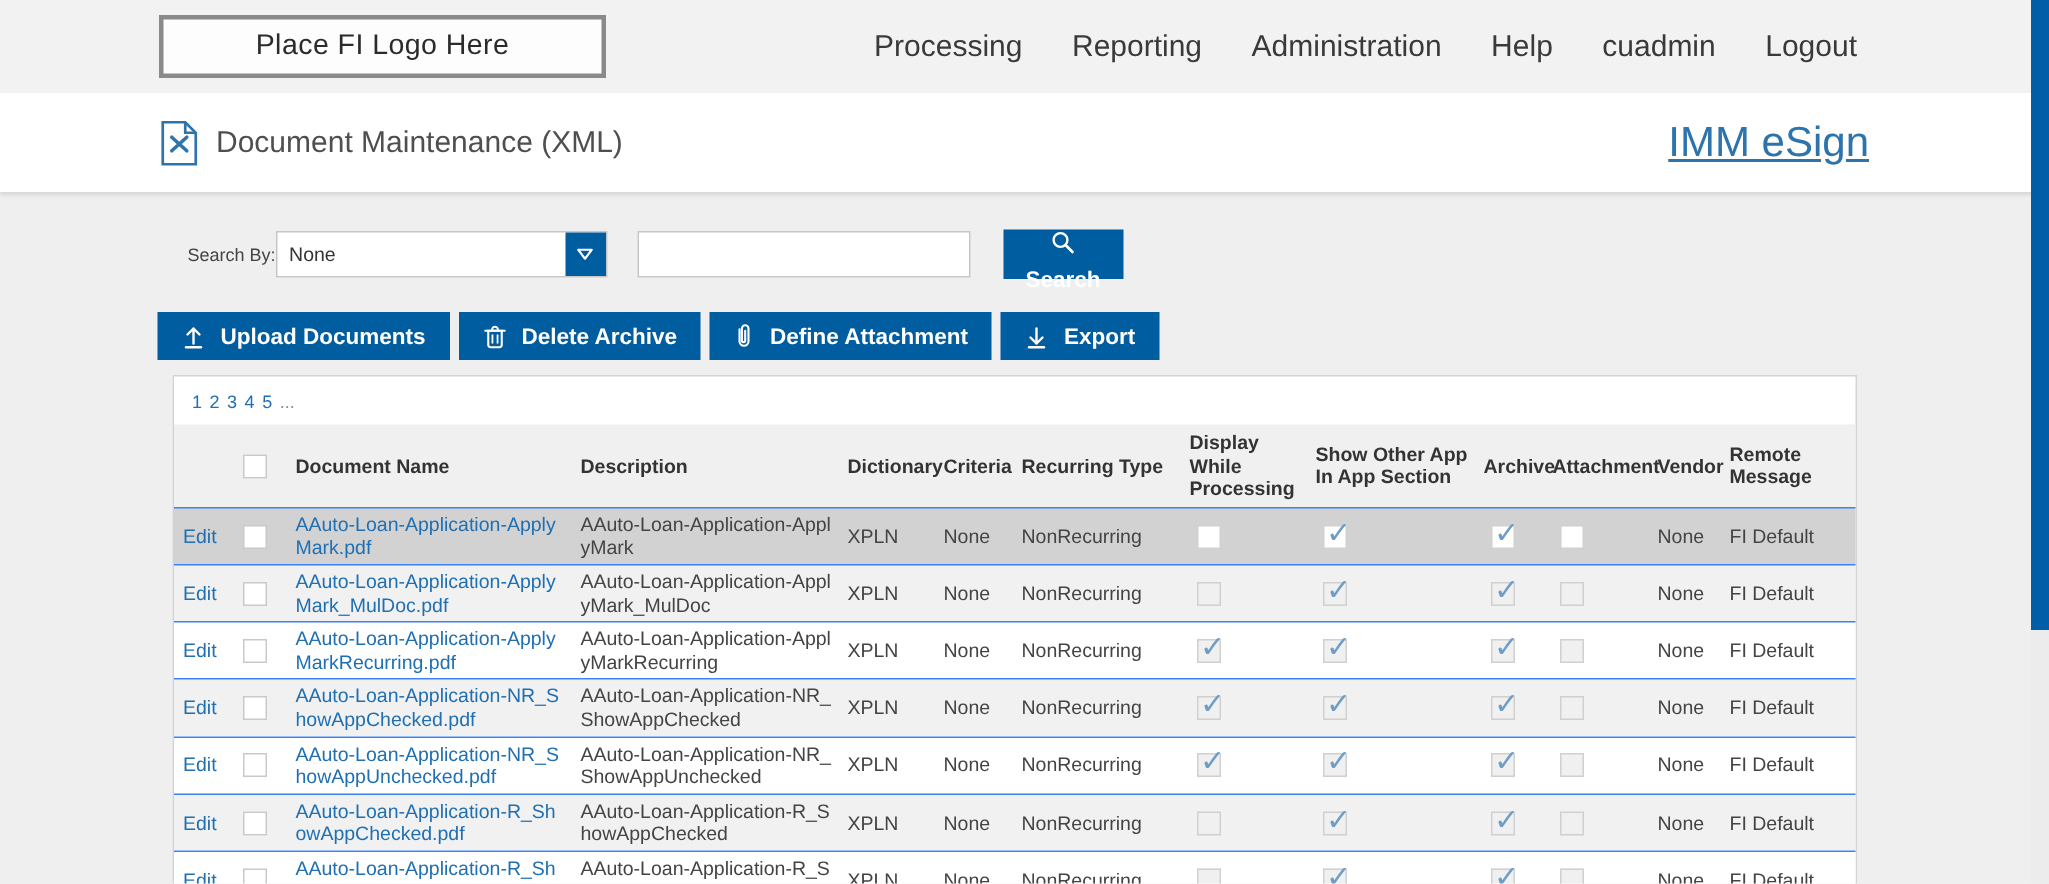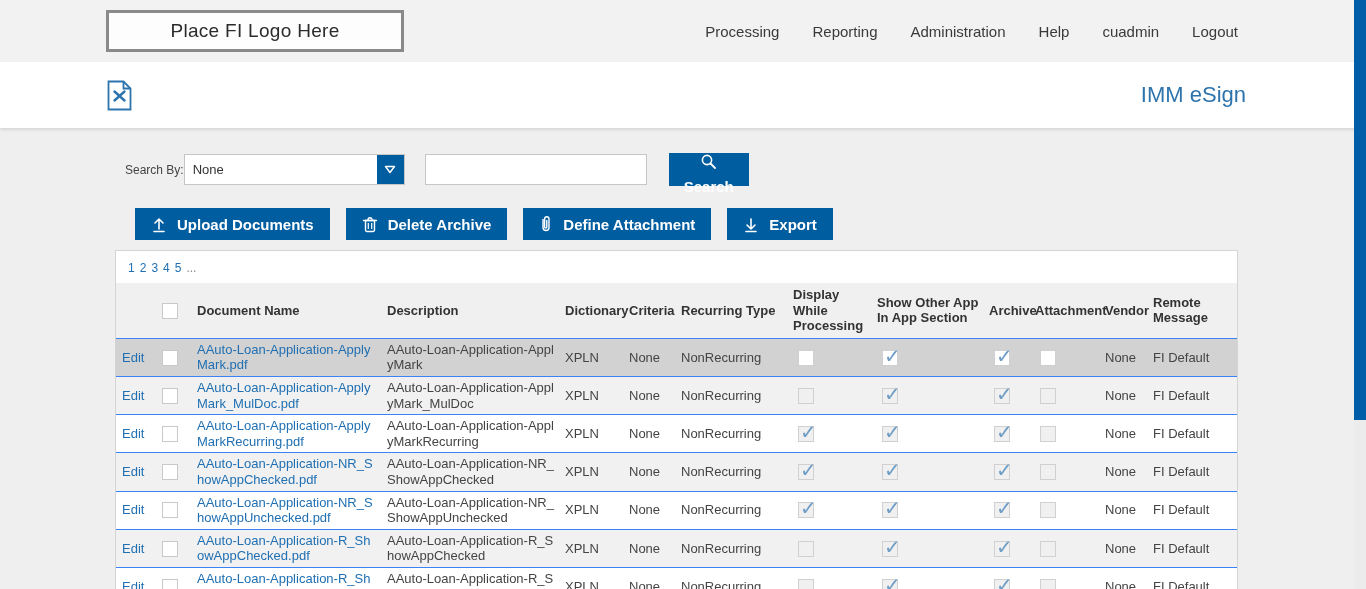--- a/index.html
+++ b/index.html
@@ -6,46 +6,46 @@
   html,body { width:1366px; height:589px; overflow:hidden; }
   body { font-family:"Liberation Sans", sans-serif; background:#efefef; position:relative; }
 
   
   .topbar { height:62px; background:#f2f2f2; position:relative; }
   .logo-box { position:absolute; left:106px; top:10px; width:298px; height:42px;
     background:#fdfdfd; border:3px solid #8a8a8a;
     display:flex; align-items:center; justify-content:center;
     font-size:19px; color:#2b2b2b; letter-spacing:.3px; }
   .nav { position:absolute; right:128px; top:0; height:62px; display:flex;
-    align-items:center; gap:33px; font-size:15px; color:#3a3a3a; }
+    align-items:center; gap:33px; font-size:20px; color:#3a3a3a; }
   .nav span { cursor:pointer; white-space:nowrap; }
 
   
   .titlebar { height:66px; background:#ffffff; position:relative;
     display:flex; align-items:center; padding-left:107px;
     box-shadow:0 2px 3px rgba(0,0,0,.10); }
   .titlebar .doc-icon { margin-right:12px; display:block; }
   .page-title { font-size:20px; color:#4f4f4f; font-weight:normal; }
-  .brand { position:absolute; right:120px; font-size:22px; color:#2d74ad; }
+  .brand { position:absolute; right:120px; font-size:28px; color:#2d74ad;text-decoration:underline; }
 
   
   .search-row { margin:25px 0 0 125px; display:flex; align-items:center; height:33px; }
   .search-label { font-size:12px; color:#444; }
   .dropdown { width:221px; height:31px; background:#fff; border:1px solid #c6c6c6;
     display:flex; align-items:stretch; cursor:pointer; }
   .dropdown-value { flex:1; font-size:13px; color:#333; display:flex; align-items:center; padding:0 8px; }
   .dropdown-btn { width:27px; background:#005da0; display:flex; align-items:center; justify-content:center; }
   .search-input { margin-left:20px; width:222px; height:31px; border:1px solid #c6c6c6;
     font-size:13px; padding:0 8px; font-family:"Liberation Sans",sans-serif; background:#fff; }
   .search-btn { margin-left:22px; height:33px; padding:0 15px; background:#005da0; color:#fff;
     border:none; font-size:15px; font-weight:bold; display:flex; align-items:center; gap:8px; cursor:pointer;
     font-family:"Liberation Sans",sans-serif;flex-direction:column; }
 
   
-  .toolbar { margin:22px 0 0 110px; display:flex; gap:16px;padding-left:25px; }
+  .toolbar { margin:22px 0 0 80px; display:flex; gap:6px;padding-left:25px; }
   .tb-btn { height:32px; background:#005da0; color:#fff; border:none; cursor:pointer;
     font-size:15px; font-weight:bold; display:flex; align-items:center; gap:10px; padding:0 16px;
     font-family:"Liberation Sans",sans-serif; white-space:nowrap; }
 
   
   .table-wrap { margin:10px 0 0 115px; width:1123px; background:#fff; border:1px solid #d4d4d4; }
   .pagination { padding:10px 12px 8px 12px; font-size:12px; }
   .pagination a { color:#1f6fb2; text-decoration:none; margin-right:5px; cursor:pointer; }
   .pagination .dots { color:#8a8a8a; }
 
@@ -91,20 +91,21 @@
 </div>
 
 <div class="titlebar">
   <span class="doc-icon">
     <svg width="25" height="31" viewBox="0 0 25 31">
       <path d="M1.5,1.5 h15 l7,7 v21 h-22 z" fill="#ffffff" stroke="#2d74ad" stroke-width="1.8"></path>
       <path d="M16.5,1.5 v7 h7" fill="none" stroke="#2d74ad" stroke-width="1.8"></path>
       <path d="M7.5,11.5 l10,9 M17.5,11.5 l-10,9" stroke="#2d74ad" stroke-width="2.4" stroke-linecap="round"></path>
     </svg>
   </span>
+  <h1 class="page-title">Document Maintenance (XML)</h1>
   <span class="brand">IMM eSign</span>
 </div>
 
 <div class="search-row">
   <span class="search-label">Search By:</span>
   <div class="dropdown">
     <span class="dropdown-value">None</span>
     <span class="dropdown-btn">
       <svg width="12" height="9" viewBox="0 0 12 9">
         <path d="M1.5,1.5 h9 l-4.5,6 z" fill="none" stroke="#ffffff" stroke-width="1.4" stroke-linejoin="round"></path>

